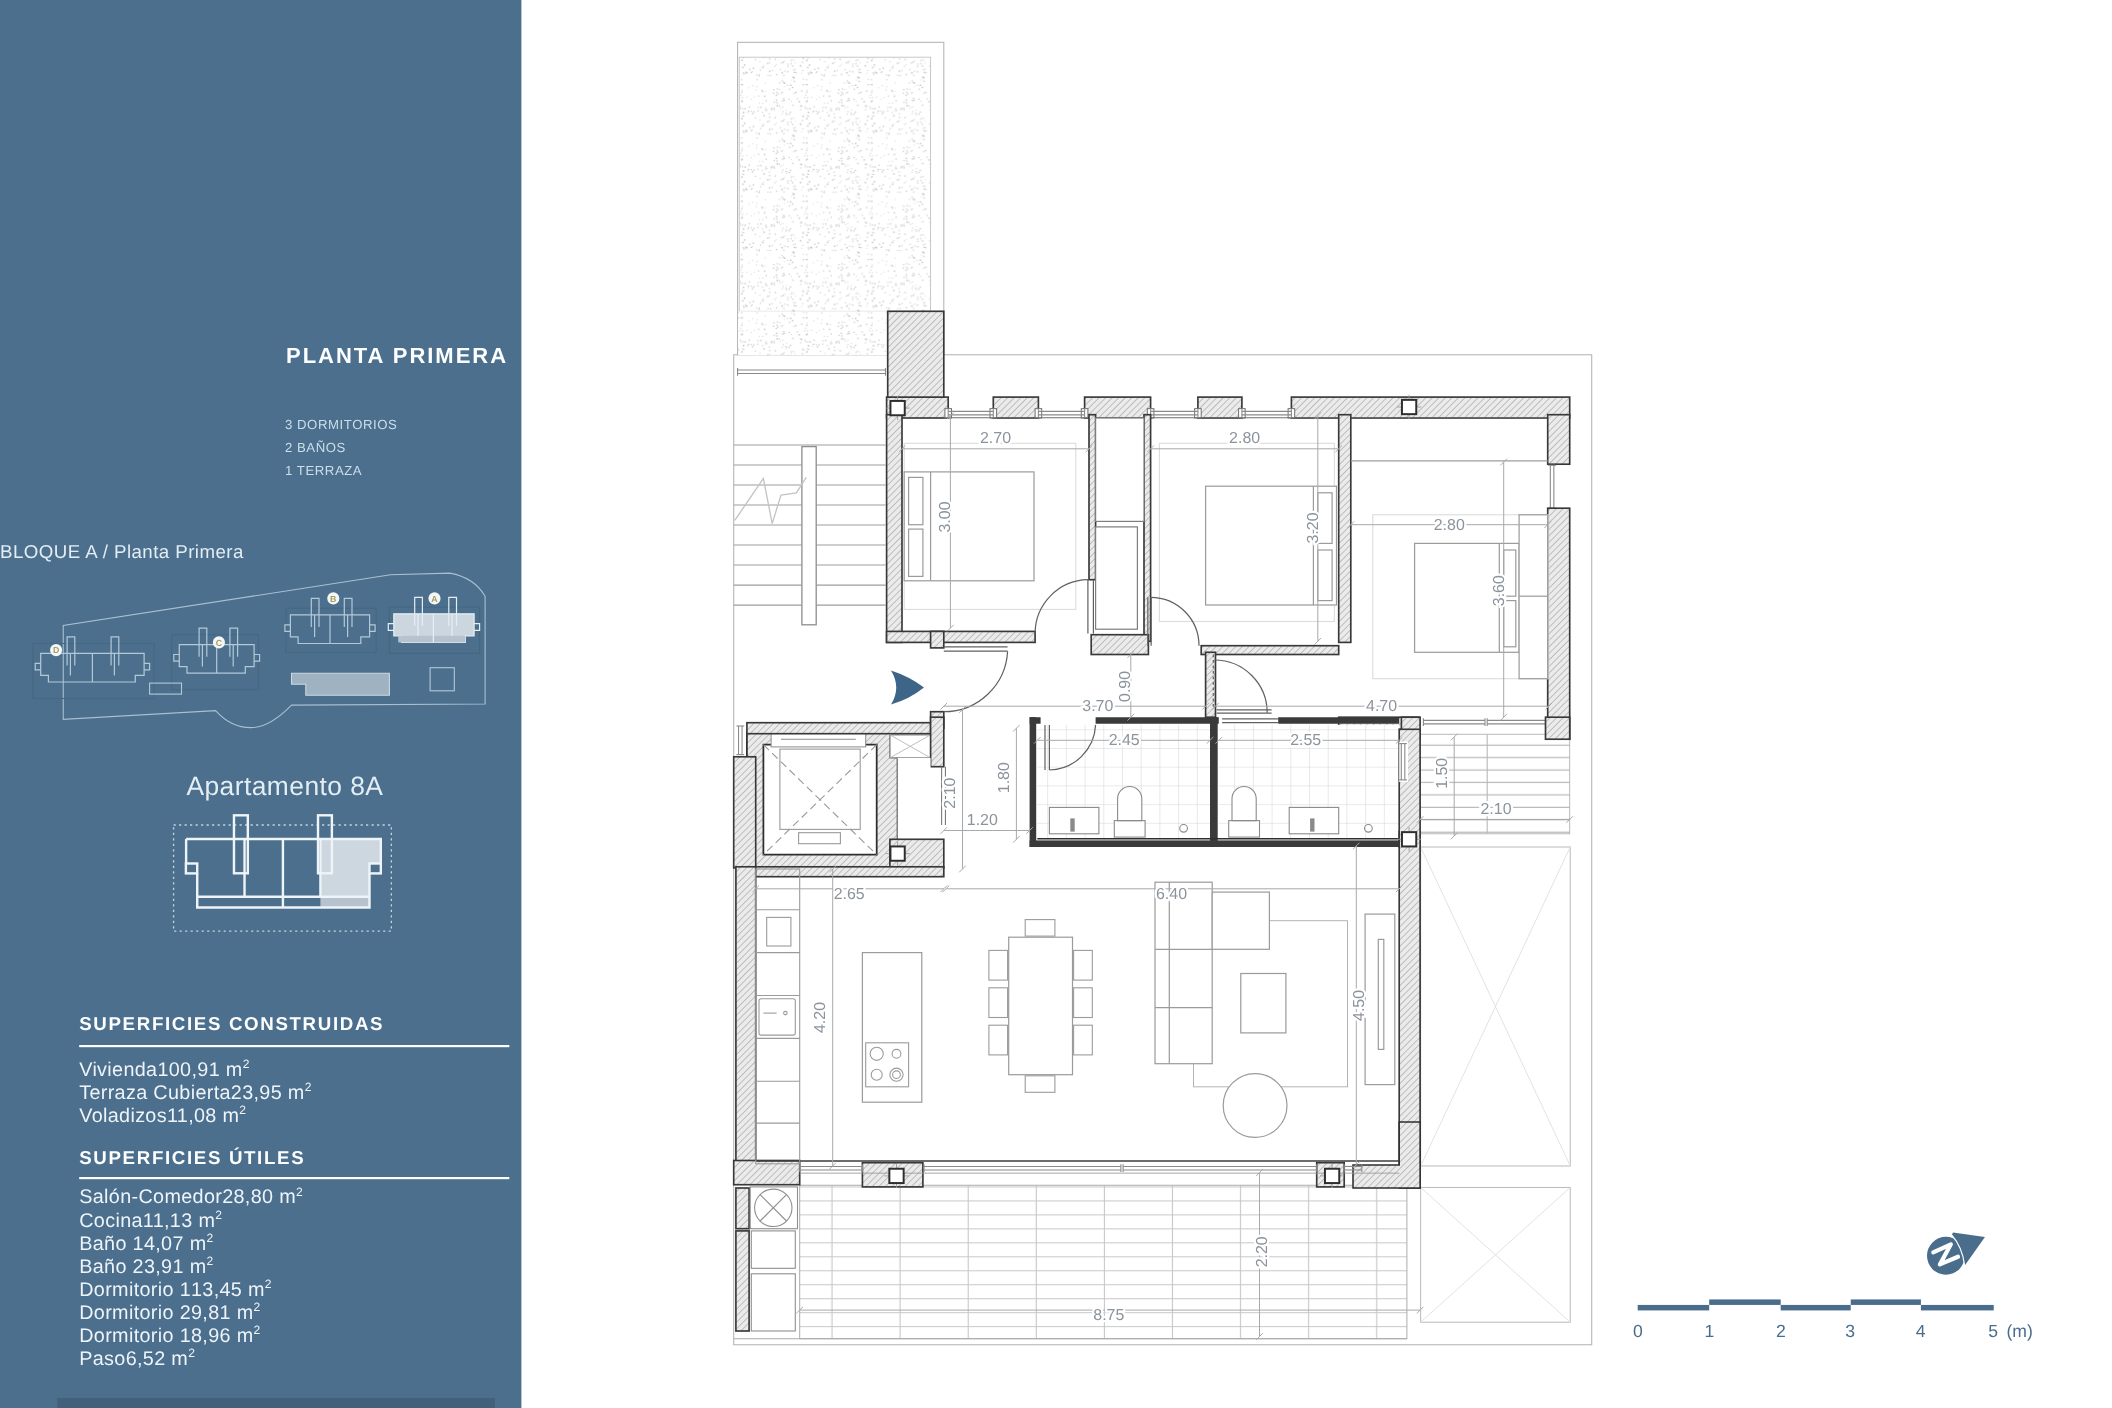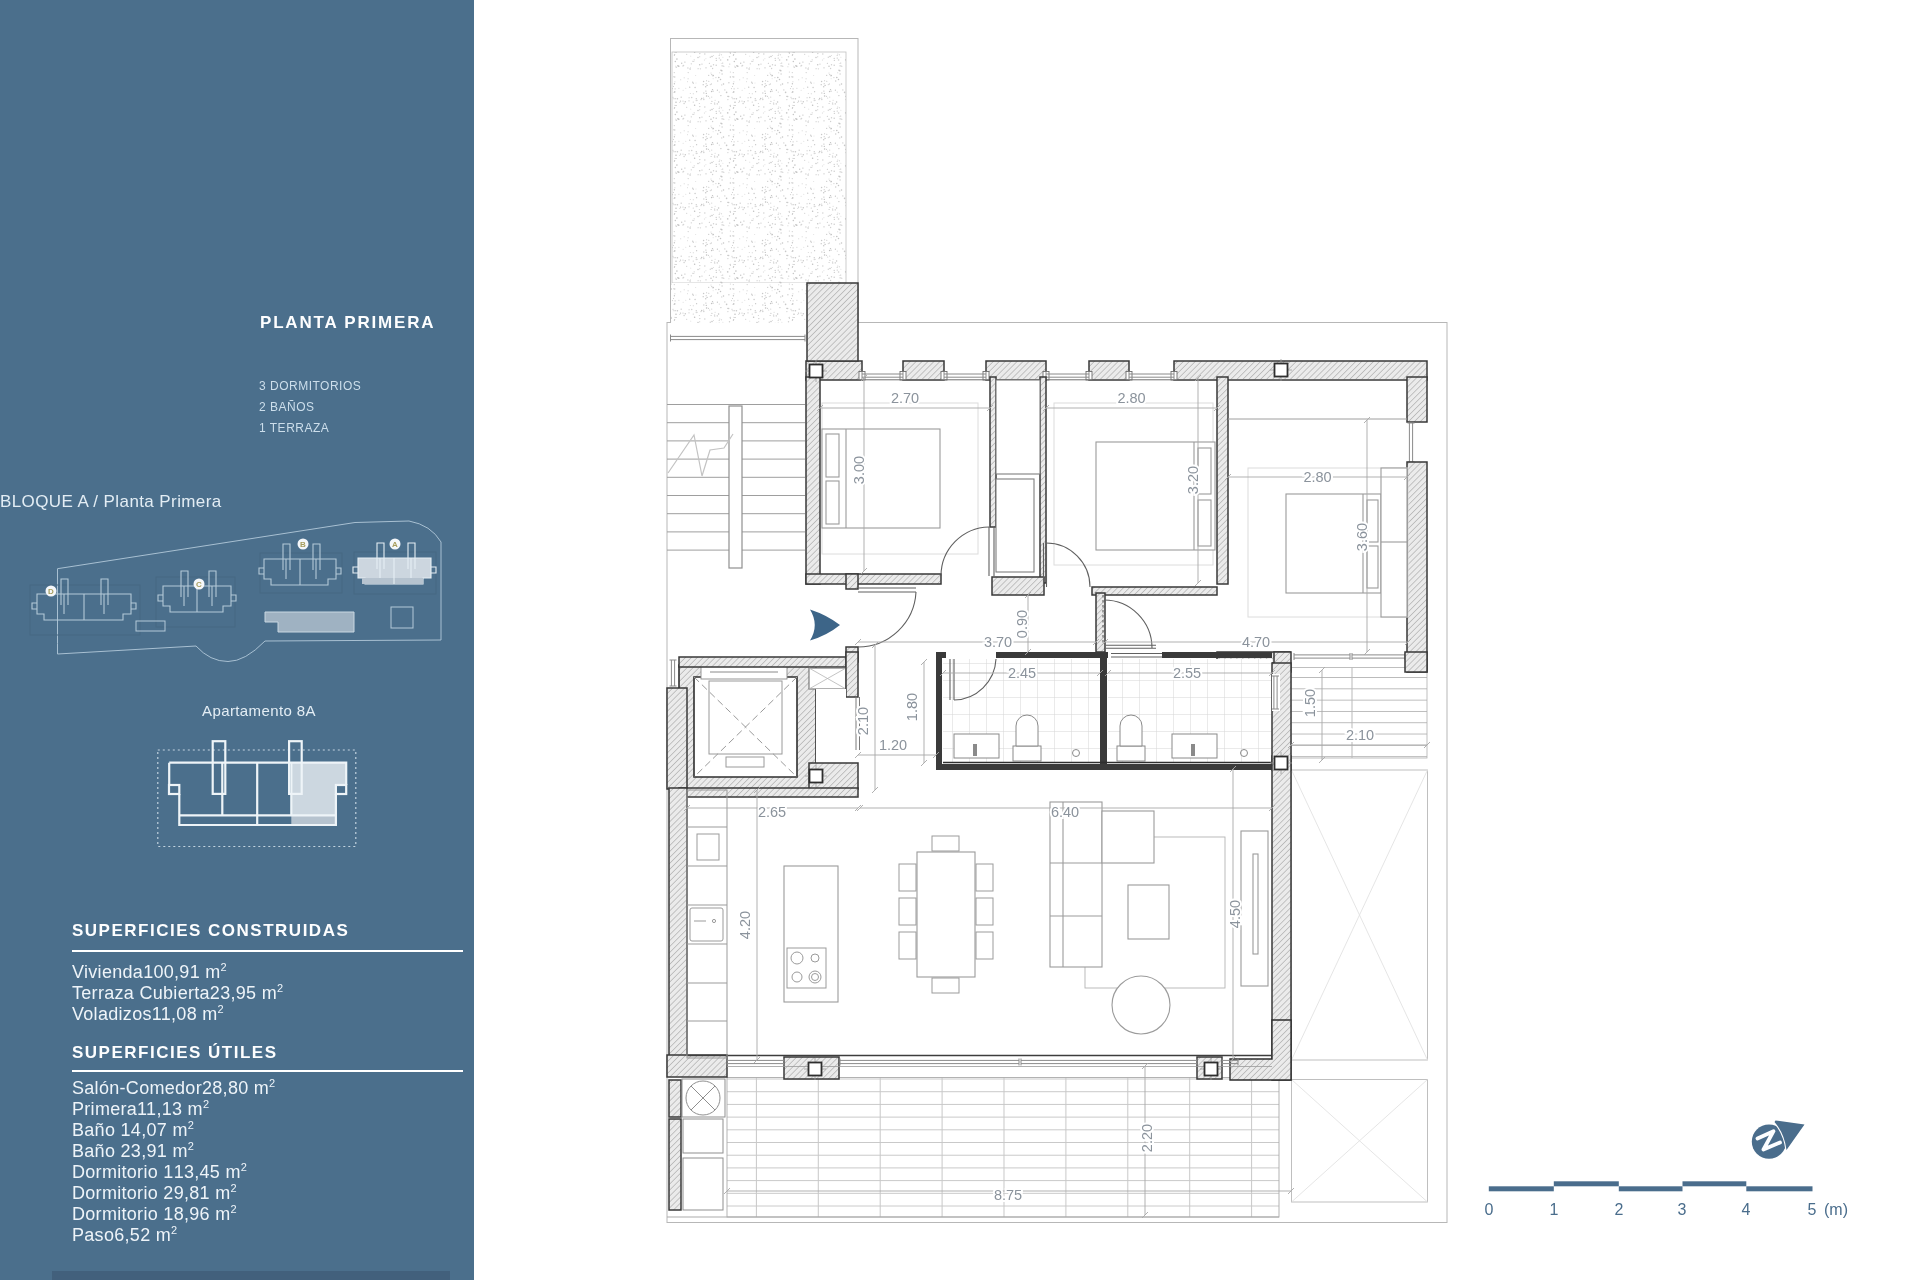--- a/index.html
+++ b/index.html
@@ -1,21 +1,21 @@
 <!DOCTYPE html>
 <html><head><meta charset="utf-8">
 <style>
 html,body{margin:0;padding:0;width:1920px;height:1280px;background:#fff;overflow:hidden}
 *{box-sizing:border-box;font-family:"Liberation Sans",sans-serif}
 .side{position:absolute;left:0;top:0;width:474px;height:1280px;background:#4b6f8c;color:#fff}
-.t1{position:absolute;left:260px;top:313px;font-size:17px;font-weight:bold;letter-spacing:1.8px;color:#fdfeff;white-space:nowrap}
+.t1{position:absolute;left:260px;top:313px;font-size:20px;font-weight:bold;letter-spacing:1.8px;color:#fdfeff;white-space:nowrap}
 .t2{position:absolute;left:259px;top:376px;font-size:12px;letter-spacing:0.5px;line-height:21.2px;color:#ccdeeb}
 .t3{position:absolute;left:0;top:492px;width:511px;font-size:17px;letter-spacing:0.4px;color:#e3edf4}
 .site{position:absolute;left:0;top:515px}
-.t4{position:absolute;left:0;top:702px;width:518px;text-align:center;font-size:15px;letter-spacing:0.4px;color:#e3edf4}
+.t4{position:absolute;left:0;top:702px;width:518px;text-align:center;font-size:24px;letter-spacing:0.4px;color:#e3edf4}
 .unit{position:absolute;left:148px;top:732px}
 .blk{font-size:8px;fill:#a79e5e;text-anchor:middle;font-weight:bold;font-family:"Liberation Sans",sans-serif}
 .h1{position:absolute;left:72px;font-size:17px;font-weight:bold;letter-spacing:1.5px;color:#fdfeff}
 .hr{position:absolute;left:72px;width:391px;height:2px;background:#fff}
 .tbl{position:absolute;left:72px;width:372px}
 .row{display:flex;justify-content:flex-start;font-size:18px;height:21px;line-height:21px;letter-spacing:0.3px;color:#eef4f9}
 .row sup{font-size:11px;line-height:0;vertical-align:super}
 .dim{font-size:14.5px;fill:#8b939c;paint-order:stroke;stroke:#ffffff;stroke-width:4px;font-family:"Liberation Sans",sans-serif}
 #plan{position:absolute;left:0;top:0}
 </style></head>
@@ -123,21 +123,21 @@
   <div style="position:absolute;left:52px;top:1271px;width:398px;height:9px;background:#42607c"></div>
 
   <div class="h1" style="top:1043px">SUPERFICIES ÚTILES</div>
   <div class="hr" style="top:1069.5px"></div>
   <div class="tbl" style="top:1078px">
       <div class="row">
         <span class="lbl">Salón-Comedor</span>
         <span class="val">28,80 m<sup>2</sup></span>
       </div>
 <div class="row">
-        <span class="lbl">Primera</span>
+        <span class="lbl">Cocina</span>
         <span class="val">11,13 m<sup>2</sup></span>
       </div>
 <div class="row">
         <span class="lbl">Baño 1</span>
         <span class="val">4,07 m<sup>2</sup></span>
       </div>
 <div class="row">
         <span class="lbl">Baño 2</span>
         <span class="val">3,91 m<sup>2</sup></span>
       </div>

